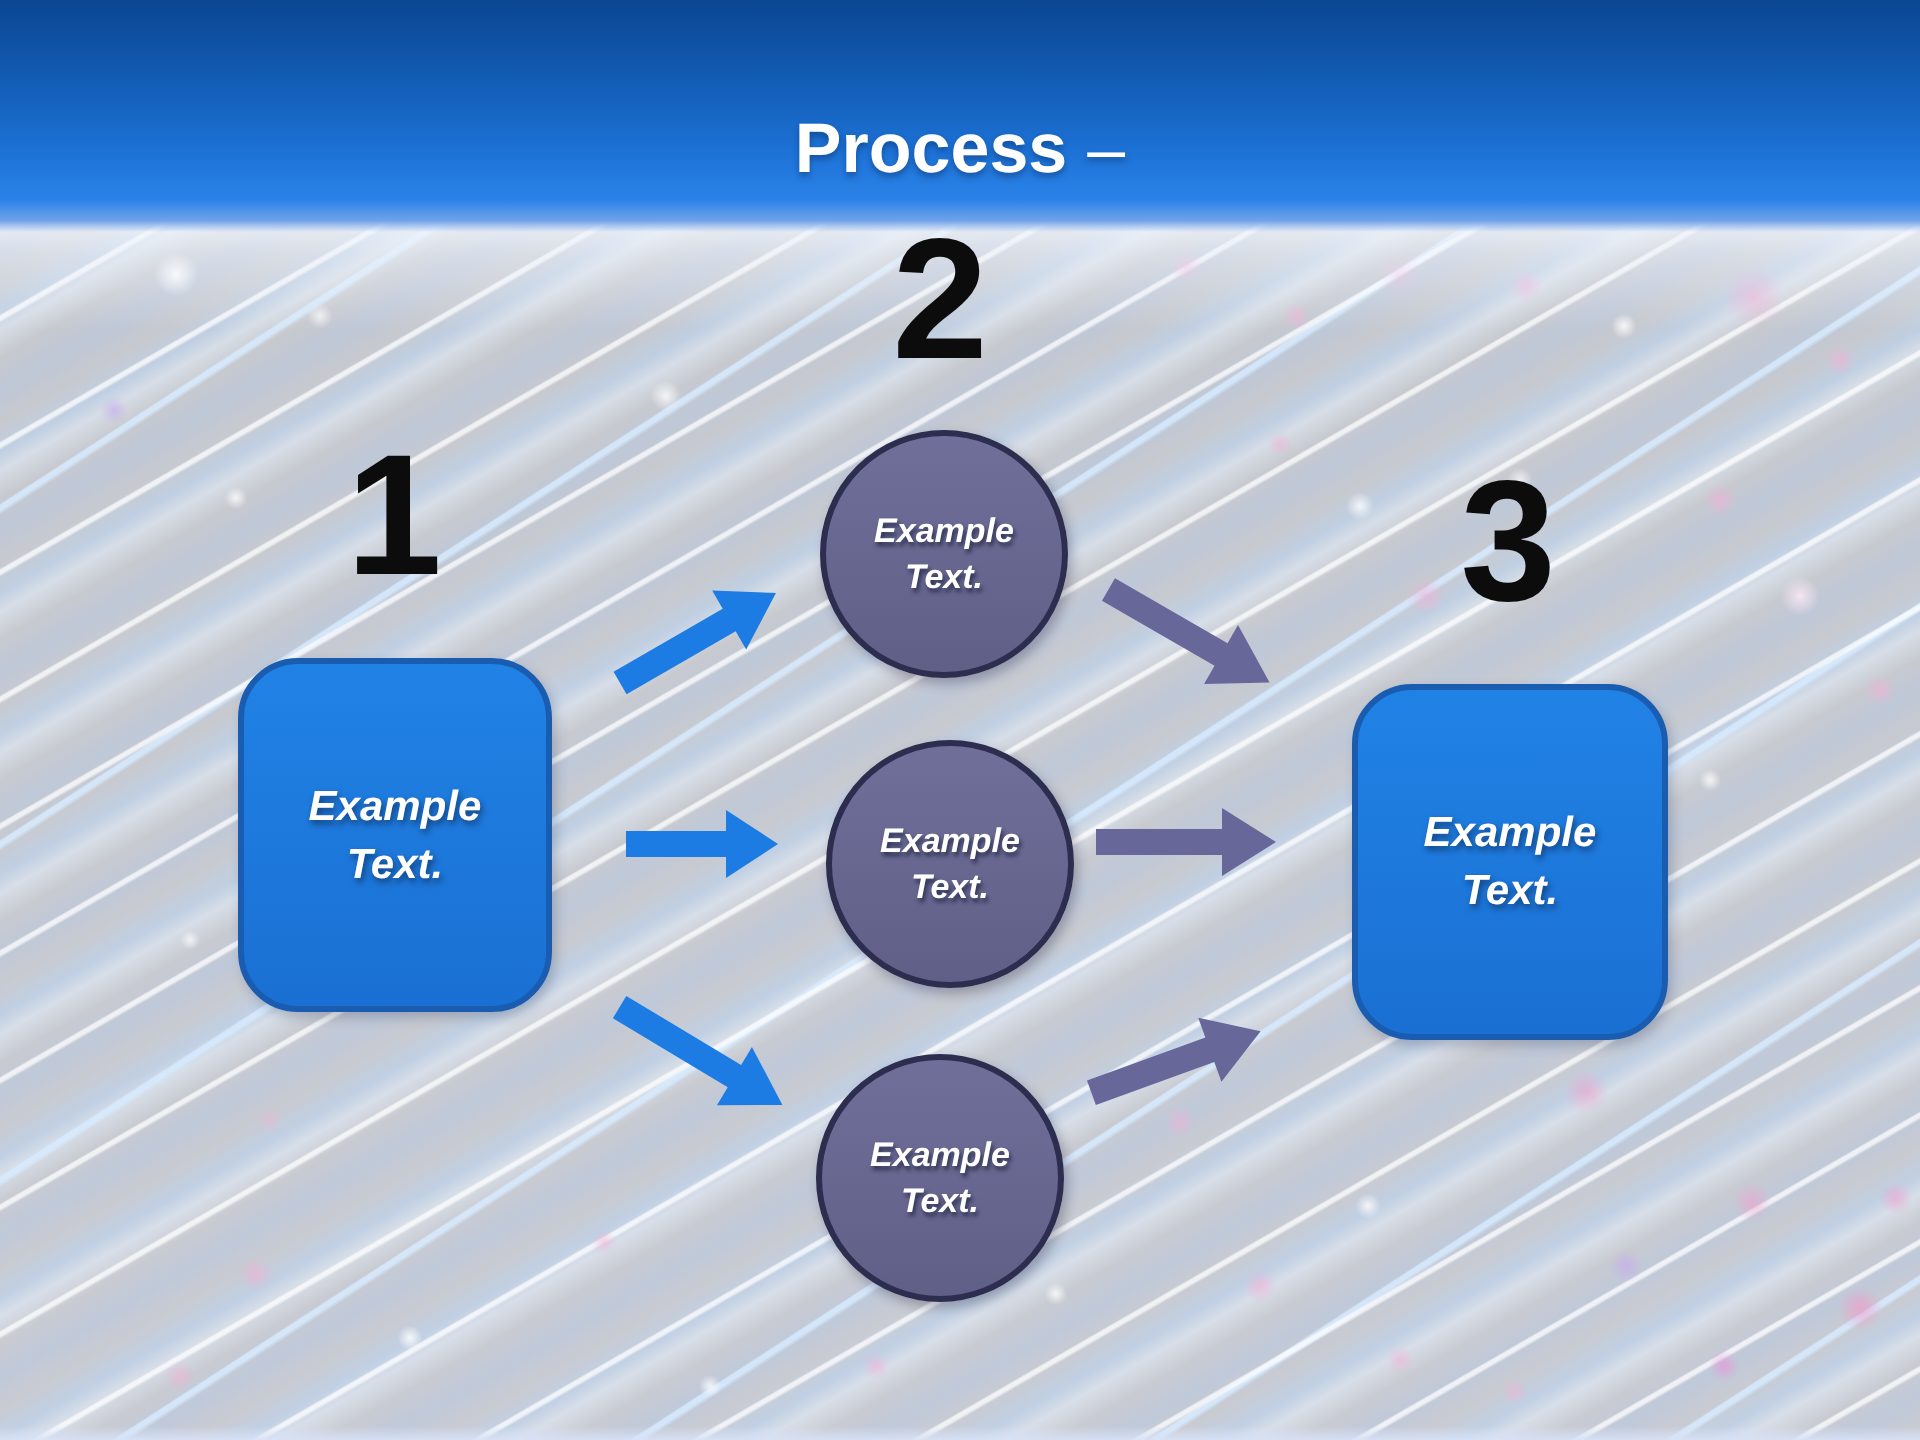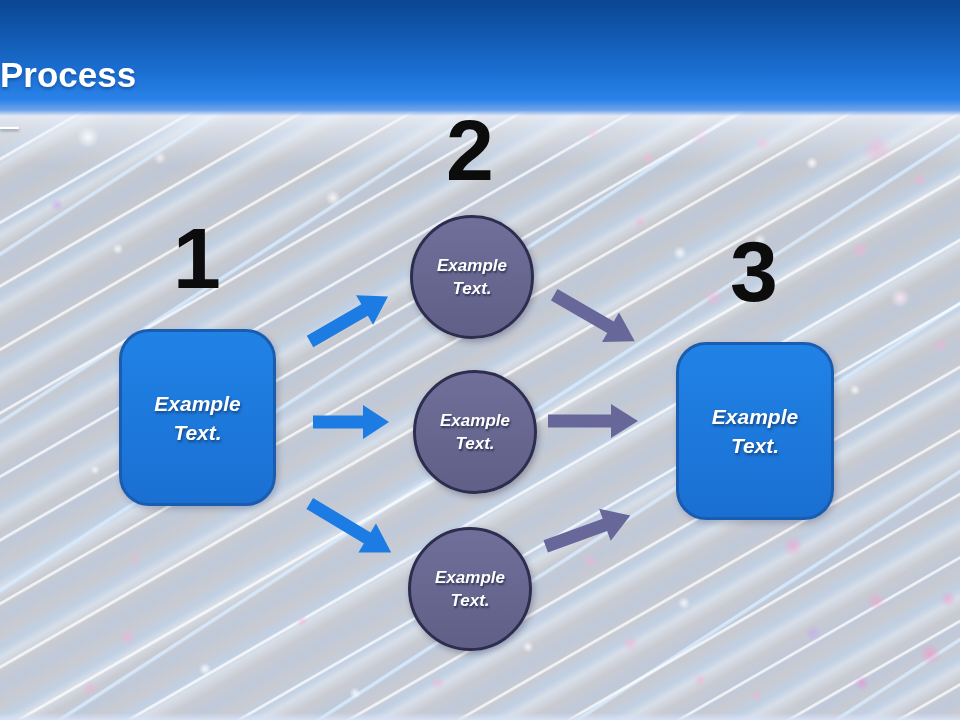--- a/index.html
+++ b/index.html
@@ -60,21 +60,21 @@
       linear-gradient(180deg,#c6c8cd,#c9cbd2);
   }
   
   .header{
     position:absolute;top:0;left:0;width:960px;height:116px;
     background:linear-gradient(180deg,#0a4692 0%, #1158ae 28%, #1b6fd2 62%, #2a82e8 86%, #6fa2ea 95%, rgba(200,216,240,0) 100%);
   }
   .title{
     margin:0;position:absolute;top:55px;left:0;width:100%;
     display:flex;justify-content:center;align-items:baseline;gap:10px;
-    color:#ffffff;text-shadow:0 2px 3px rgba(0,20,60,0.35);flex-direction:column;
+    color:#ffffff;text-shadow:0 2px 3px rgba(0,20,60,0.35);
   }
   .title .t-bold{font-size:35px;font-weight:bold;}
   .title .t-reg{font-size:34px;font-weight:normal;}
   
   .num{
     position:absolute;width:100px;text-align:center;
     font-size:86px;line-height:92px;font-weight:bold;color:#0c0c0c;
   }
   .num1{left:147px;top:212px;}
   .num2{left:420px;top:104px;}

